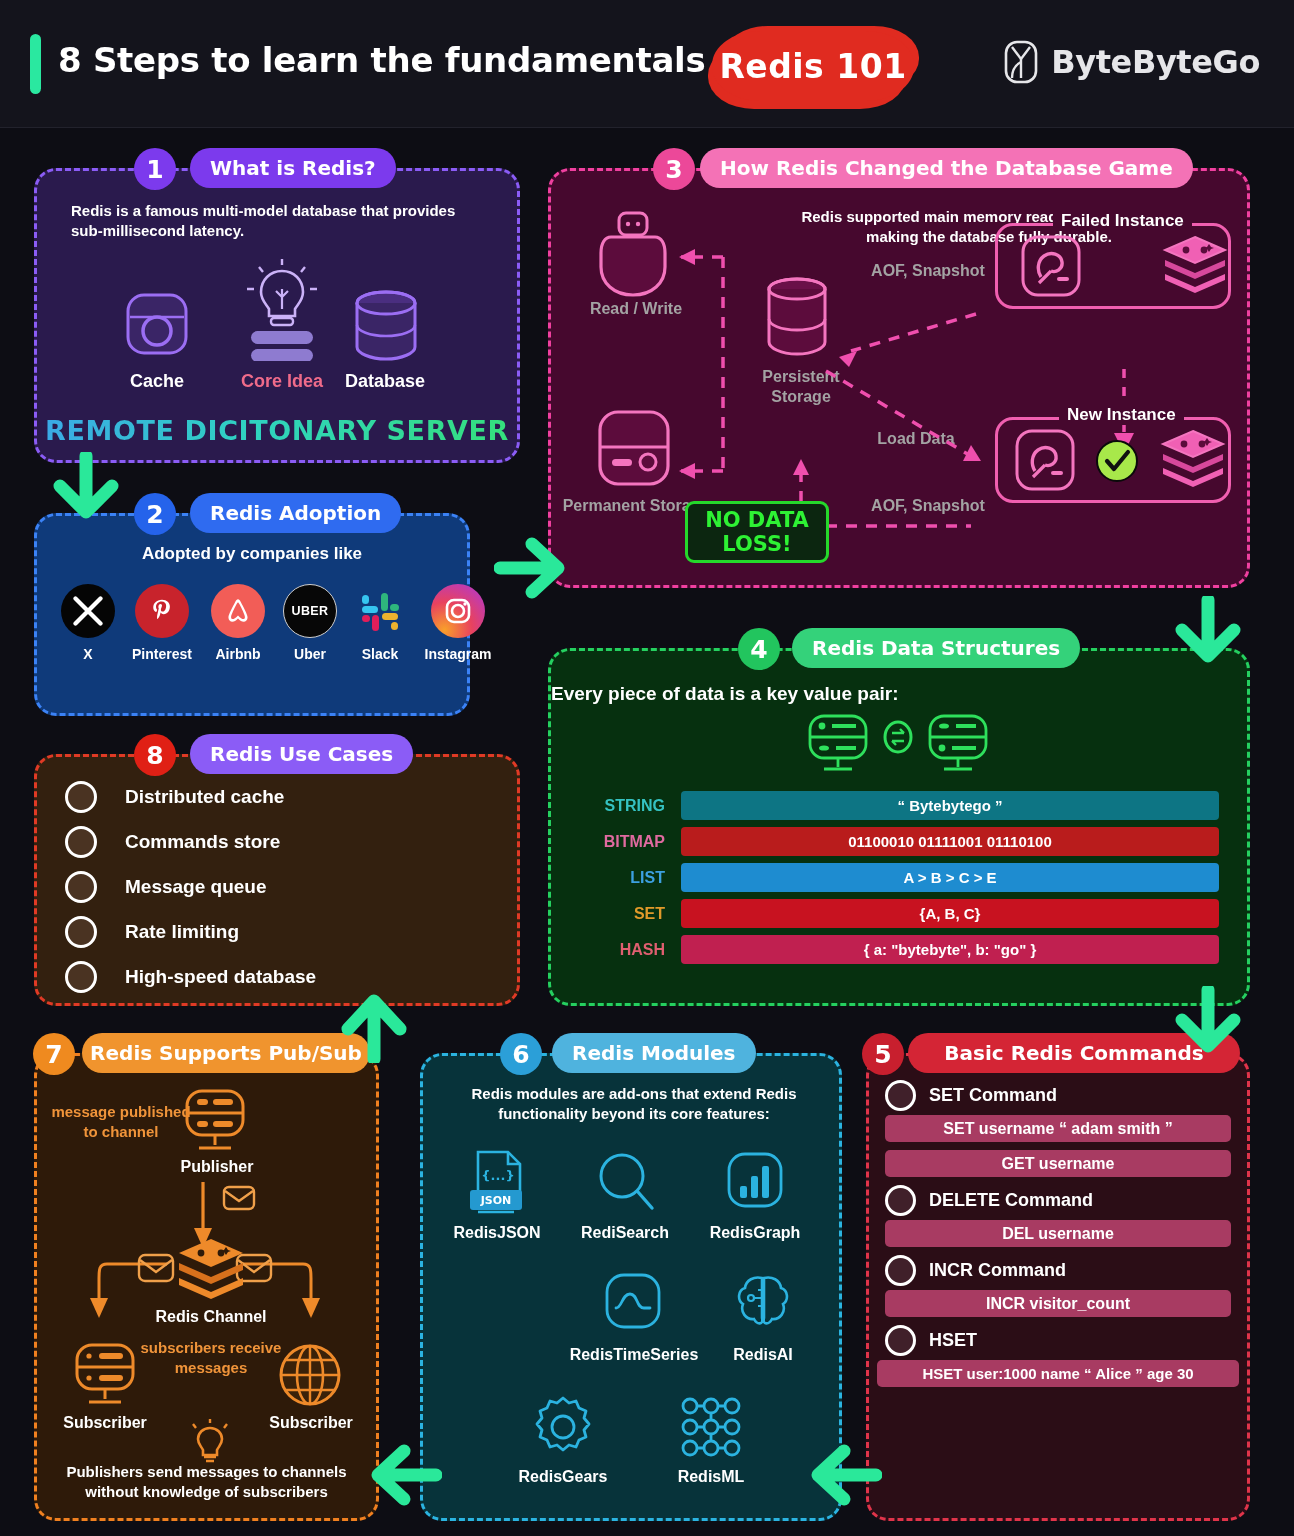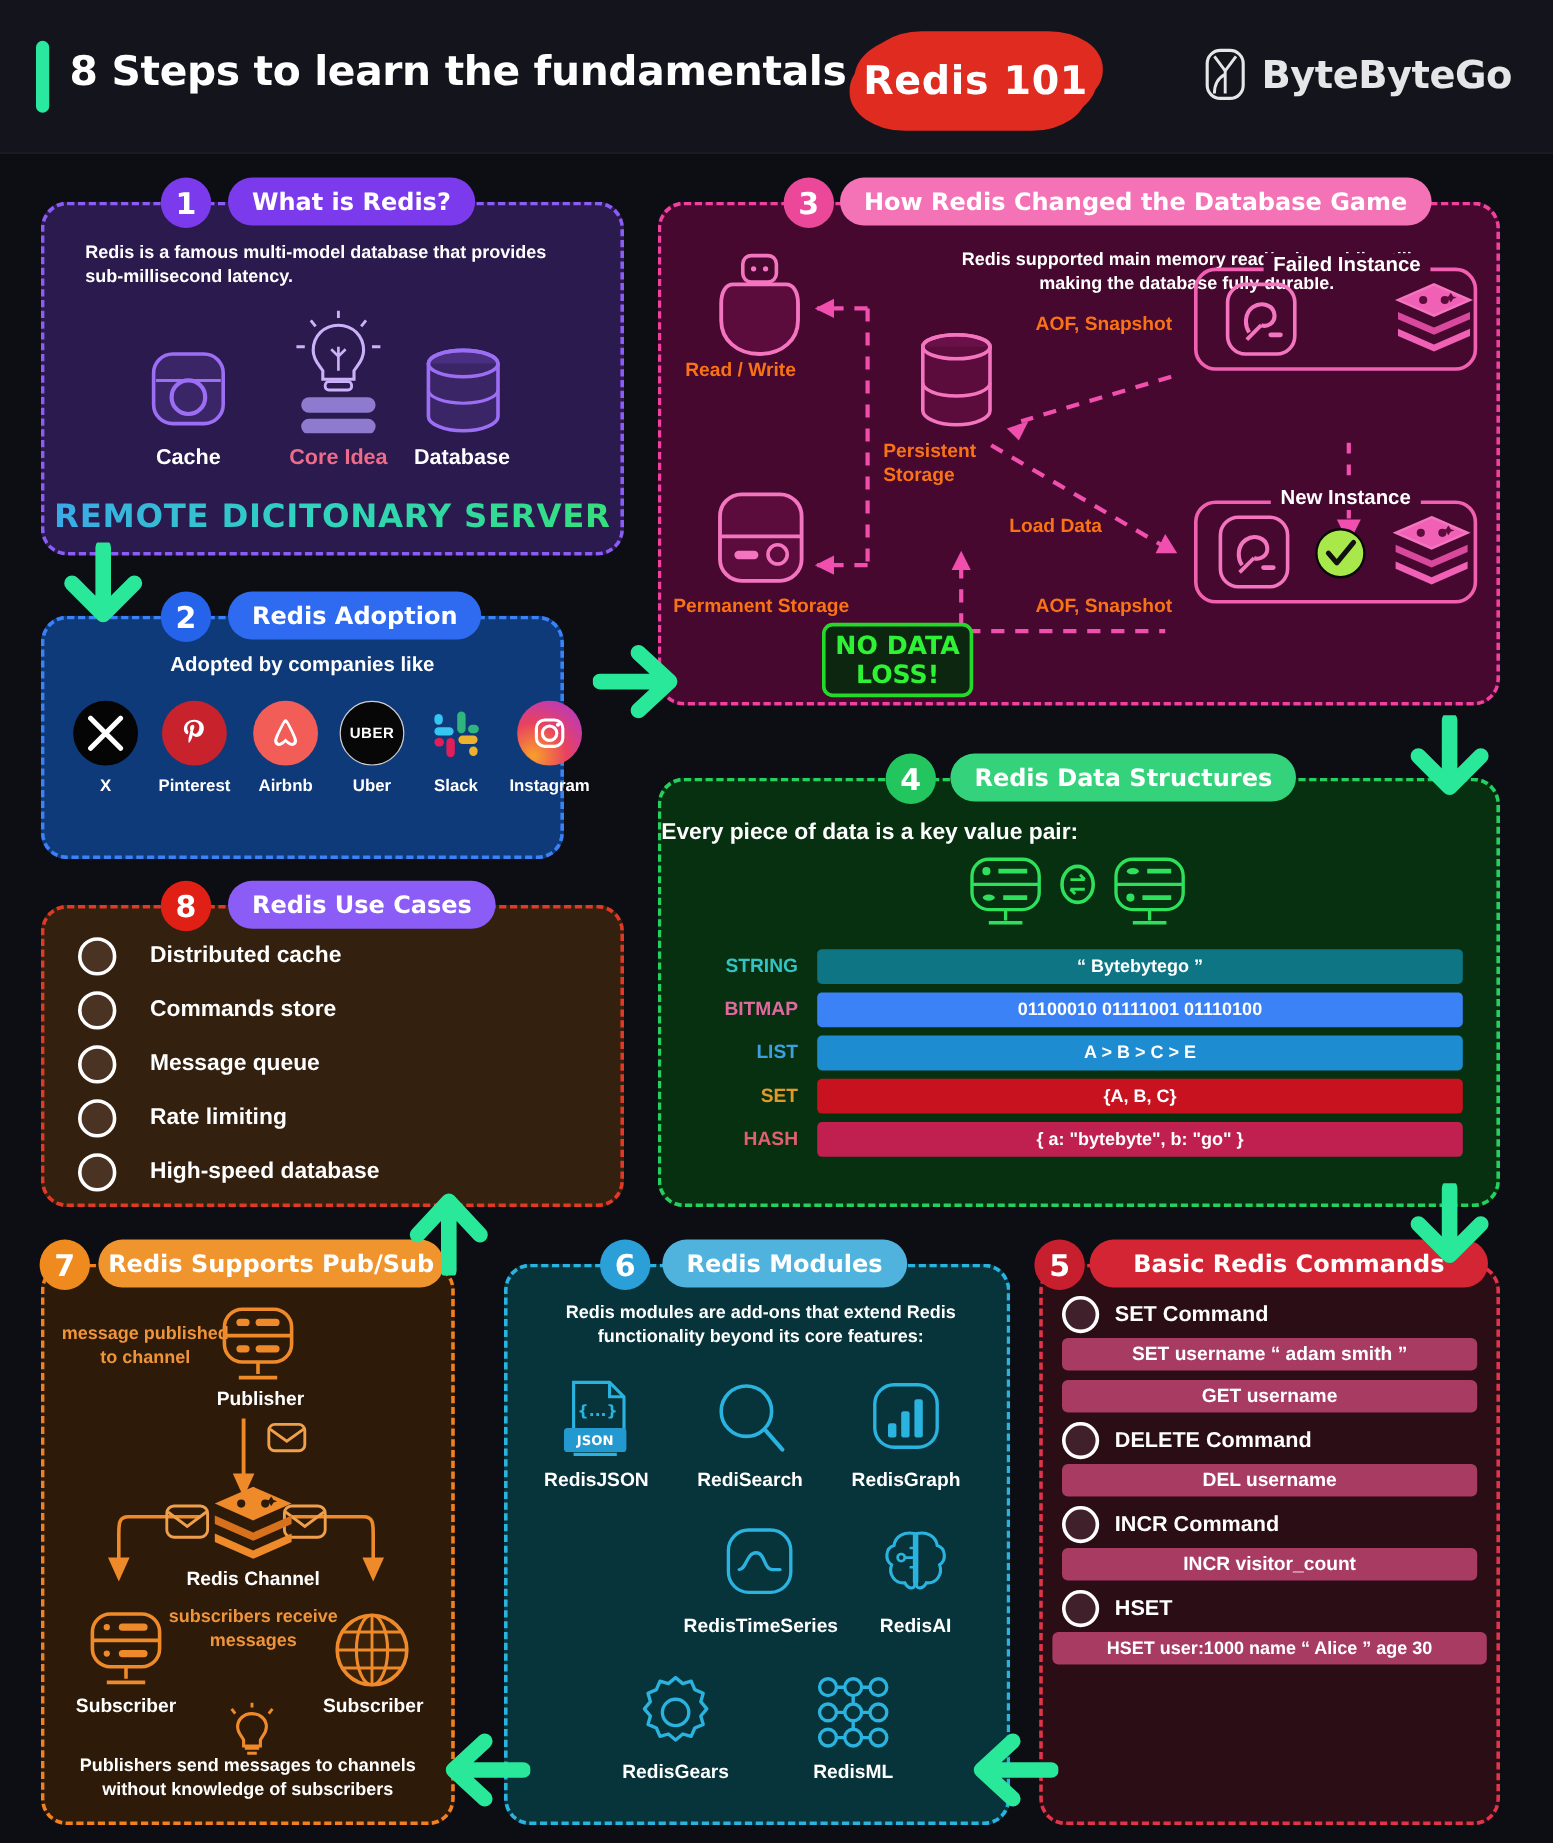--- a/index.html
+++ b/index.html
@@ -87,22 +87,22 @@
   .cmd-bullet { width:31px; height:31px; border-radius:50%; border:3px solid #fff;
                 background:#40202a; flex:none; }
   .cmd-label { font-size:18px; font-weight:bold; color:#fff; }
   .cmd-pill { height:27px; border-radius:5px; background:#a83b62;
               display:flex; align-items:center; justify-content:center;
               font-size:16px; font-weight:bold; color:#fff; margin:3px 0 8px 0; white-space:nowrap; }
 
   
   #s3 { left:548px; top:168px; width:702px; height:420px;
         background:#46082e; border:3px dashed #f040a0; }
-  .s3-lbl { position:absolute; font-size:16px; font-weight:bold; color:#f97316;
-            line-height:1.25; }
+  .s3-lbl { position:absolute; font-size:16px; font-weight:bold; color:#a3a3a3;
+            text-align:center; line-height:1.25; }
   .inst-box { position:absolute; border:3px solid #f05fb0; border-radius:18px;
               background:transparent; }
   .inst-title { position:absolute; font-size:17px; font-weight:bold; color:#fff;
                 background:#46082e; padding:0 8px; white-space:nowrap; }
   .nodata { position:absolute; border:3px solid #25d92b; border-radius:9px;
             background:#0c2610; display:flex; align-items:center; justify-content:center;
             text-align:center; color:#2ef234; font-size:21px; font-weight:bold; line-height:1.15;
             font-family:"DejaVu Sans", sans-serif; }
 
   
@@ -354,21 +354,21 @@
     </svg>
     <svg style="position:absolute;left:608px;top:256px;" width="68" height="66" viewBox="0 0 68 66">
       <path d="M34 4 L64 17 L34 30 L4 17 Z" fill="#f060b4" stroke="#f475bf" stroke-width="2"></path>
       <path d="M4 27 L34 40 L64 27 L64 33 L34 46 L4 33 Z" fill="#d8489c"></path>
       <path d="M4 41 L34 54 L64 41 L64 47 L34 60 L4 47 Z" fill="#f060b4"></path>
       <circle cx="25" cy="17" r="3.4" fill="#5c0c3c"></circle>
         <circle cx="43" cy="17" r="3.4" fill="#5c0c3c"></circle>
       <path d="M48 11 l2 3 l3 1 l-3 1 l-2 3 l-2 -3 l-3 -1 l3 -1 z" fill="#5c0c3c"></path>
     </svg>
 
-    <div class="nodata" style="left:134px; top:348px; width:126px; height:62px;">NO DATA LOSS!</div>
+    <div class="nodata" style="left:134px; top:330px; width:144px; height:62px;">NO DATA LOSS!</div>
   </div>
   <div class="sec-badge" style="left:653px; top:148px; background:#ec4899;">3</div>
   <div class="sec-title" style="left:700px; top:148px; background:#f472b6;">How Redis Changed the Database Game</div>
 
   <div class="sec" id="s4">
     <div style="position:absolute; left:0; right:0; top:32px; text-align:left;
                 font-size:19px; font-weight:bold;">Every piece of data is a key value pair:</div>
 
     <svg style="position:absolute;left:253px;top:62px;" width="190" height="60" viewBox="0 0 190 60">
       <g stroke="#2ee05c" stroke-width="2.8" fill="none">
@@ -393,21 +393,21 @@
       <path d="M88 20 H100 M100 20 l-4 -4 M100 28 H88 M88 28 l4 4" stroke="#2ee05c" stroke-width="2.4" fill="none"></path>
     </svg>
 
     <div style="position:absolute; left:20px; right:28px; top:140px;">
       <div class="ds-row">
         <div class="ds-key" style="color:#35c2c2;">STRING</div>
         <div class="ds-val" style="background:#0d7584;">“  Bytebytego ”</div>
       </div>
       <div class="ds-row">
         <div class="ds-key" style="color:#e06aa0;">BITMAP</div>
-        <div class="ds-val" style="background:#3b82f6;">01100010 01111001 01110100</div>
+        <div class="ds-val" style="background:#b91c1c;">01100010 01111001 01110100</div>
       </div>
       <div class="ds-row">
         <div class="ds-key" style="color:#3ca0e0;">LIST</div>
         <div class="ds-val" style="background:#1e8cd0;">A &gt; B &gt; C &gt; E</div>
       </div>
       <div class="ds-row">
         <div class="ds-key" style="color:#e09a2a;">SET</div>
         <div class="ds-val" style="background:#c81220;">{A, B, C}</div>
       </div>
       <div class="ds-row">

